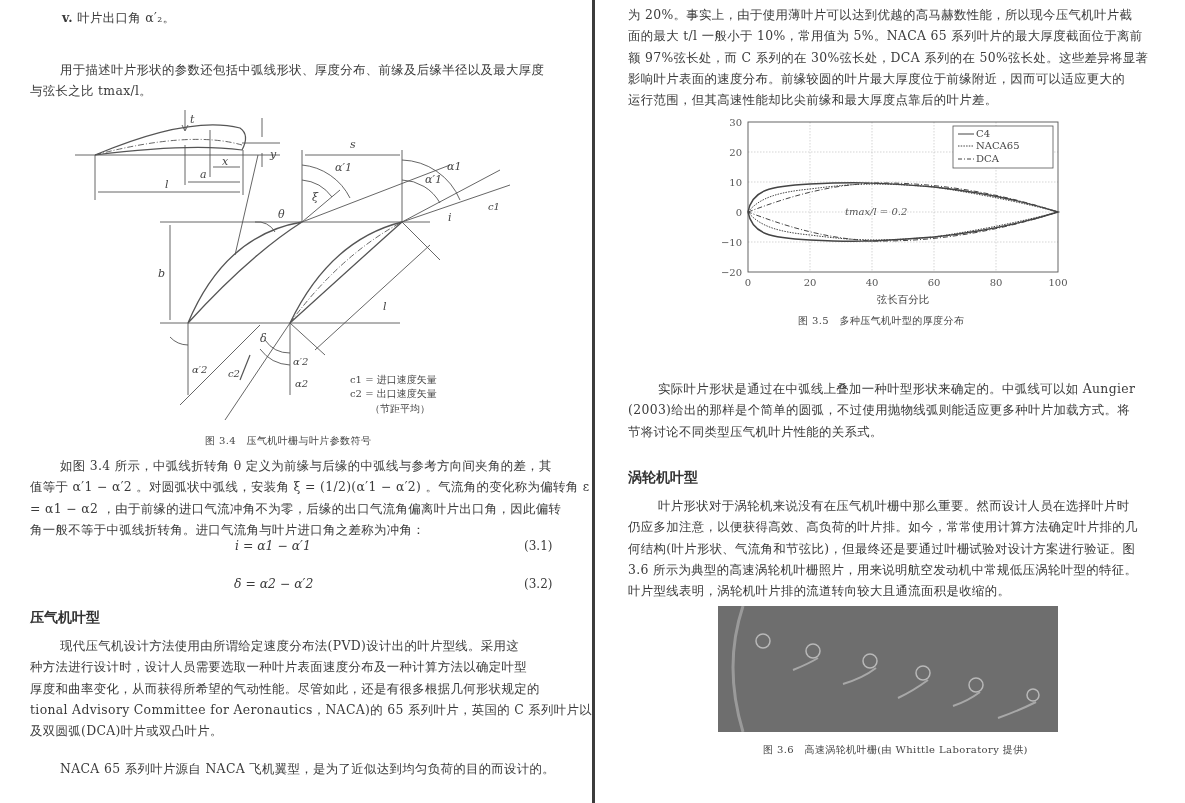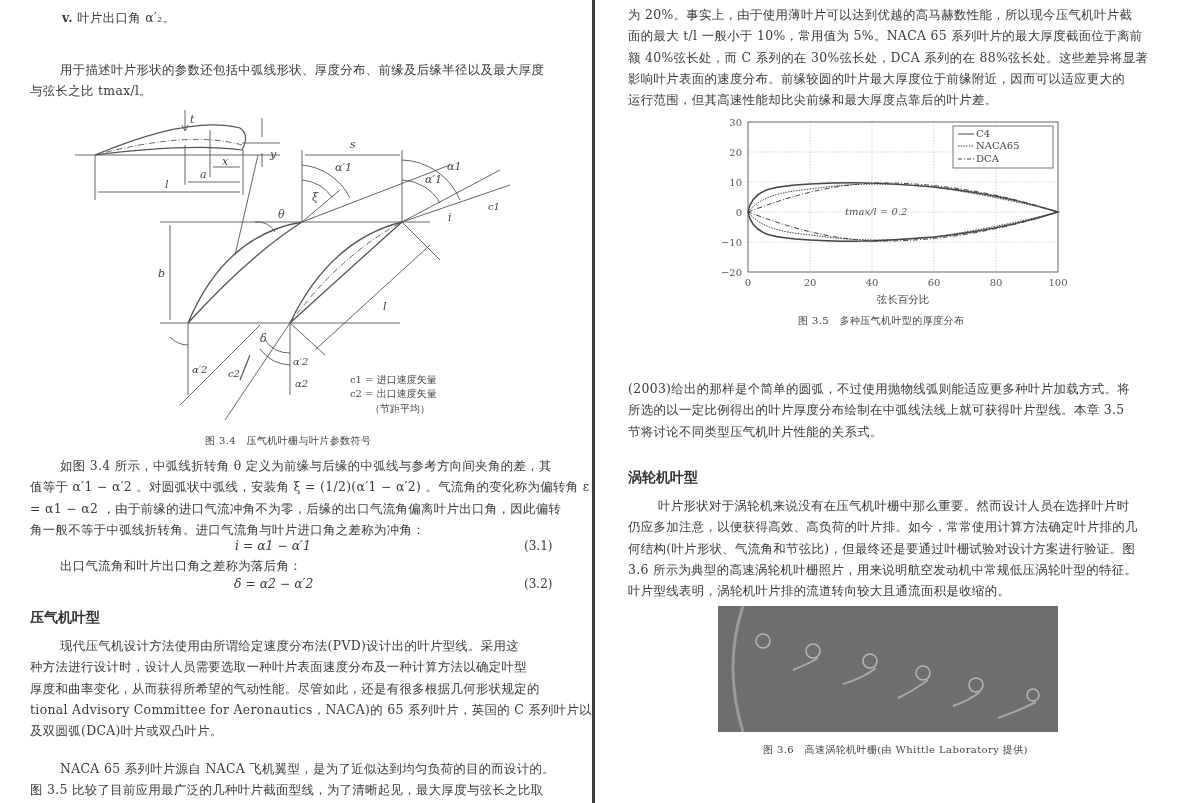--- a/index.html
+++ b/index.html
@@ -112,51 +112,47 @@
   <div class="p" style="left:30px;top:455px;width:530px;">
     <span class="ln" style="padding-left:30px">如图 3.4 所示，中弧线折转角 θ 定义为前缘与后缘的中弧线与参考方向间夹角的差，其</span>
     <span class="ln">值等于 α′1 − α′2 。对圆弧状中弧线，安装角 ξ = (1/2)(α′1 − α′2) 。气流角的变化称为偏转角 ε</span>
     <span class="ln">= α1 − α2 ，由于前缘的进口气流冲角不为零，后缘的出口气流角偏离叶片出口角，因此偏转</span>
     <span class="ln">角一般不等于中弧线折转角。进口气流角与叶片进口角之差称为冲角：</span>
   </div>
 
   <div class="eq" style="left:235px;top:538px;">i = α1 − α′1</div>
   <div class="eqn" style="left:524px;top:539px;">(3.1)</div>
 
-  <div class="p" style="left:60px;top:555px;width:500px;">
-    <span class="ln">出口气流角和叶片出口角之差称为落后角：</span>
-  </div>
 
   <div class="eq" style="left:234px;top:576px;">δ = α2 − α′2</div>
   <div class="eqn" style="left:524px;top:577px;">(3.2)</div>
 
   <div class="h" style="left:30px;top:609px;">压气机叶型</div>
 
   <div class="p" style="left:30px;top:635px;width:530px;">
     <span class="ln" style="padding-left:30px">现代压气机设计方法使用由所谓给定速度分布法(PVD)设计出的叶片型线。采用这</span>
     <span class="ln">种方法进行设计时，设计人员需要选取一种叶片表面速度分布及一种计算方法以确定叶型</span>
     <span class="ln">厚度和曲率变化，从而获得所希望的气动性能。尽管如此，还是有很多根据几何形状规定的</span>
     <span class="ln">tional Advisory Committee for Aeronautics，NACA)的 65 系列叶片，英国的 C 系列叶片以</span>
     <span class="ln">及双圆弧(DCA)叶片或双凸叶片。</span>
   </div>
 
   <div class="p" style="left:30px;top:758px;width:530px;">
     <span class="ln" style="padding-left:30px">NACA 65 系列叶片源自 NACA 飞机翼型，是为了近似达到均匀负荷的目的而设计的。</span>
-    <span class="ln">图 3.5 比较了目前应用最广泛的几种叶片截面型线，为了清晰起见，最大厚度与弦长之比取</span>
   </div>
 </div>
 
 <div class="divider"></div>
 
 <div id="right" class="page">
 
   <div class="p" style="left:30px;top:4px;width:530px;">
     <span class="ln">为 20%。事实上，由于使用薄叶片可以达到优越的高马赫数性能，所以现今压气机叶片截</span>
     <span class="ln">面的最大 t/l 一般小于 10%，常用值为 5%。NACA 65 系列叶片的最大厚度截面位于离前</span>
-    <span class="ln">额 40%弦长处，而 C 系列的在 30%弦长处，DCA 系列的在 88%弦长处。这些差异将显著</span>
+    <span class="ln">额 97%弦长处，而 C 系列的在 30%弦长处，DCA 系列的在 50%弦长处。这些差异将显著</span>
     <span class="ln">影响叶片表面的速度分布。前缘较圆的叶片最大厚度位于前缘附近，因而可以适应更大的</span>
     <span class="ln">运行范围，但其高速性能却比尖前缘和最大厚度点靠后的叶片差。</span>
   </div>
 
   <svg style="position:absolute;left:122px;top:112px;" width="360" height="210" viewBox="0 0 360 210">
     <g stroke="#bbb" stroke-width="0.6" stroke-dasharray="1.5 1.5">
       <line x1="28" y1="40" x2="338" y2="40"></line>
       <line x1="28" y1="70" x2="338" y2="70"></line>
       <line x1="28" y1="100" x2="338" y2="100"></line>
       <line x1="28" y1="130" x2="338" y2="130"></line>
@@ -200,22 +196,22 @@
       <text x="256" y="50">DCA</text>
     </g>
     <text x="125" y="103" font-size="10" font-style="italic" fill="#555">tmax/l = 0.2</text>
     <text x="183" y="191" font-size="10.5" fill="#444" text-anchor="middle">弦长百分比</text>
   </svg>
 
   <div class="cap" style="left:200px;top:314px;">图 3.5　多种压气机叶型的厚度分布</div>
 
 
   <div class="p" style="left:30px;top:378px;width:535px;">
+    <span class="ln" style="padding-left:30px">实际叶片形状是通过在中弧线上叠加一种叶型形状来确定的。中弧线可以如 Aungier</span>
     <span class="ln">(2003)给出的那样是个简单的圆弧，不过使用抛物线弧则能适应更多种叶片加载方式。将</span>
-    <span class="ln">所选的以一定比例得出的叶片厚度分布绘制在中弧线法线上就可获得叶片型线。本章 3.5</span>
     <span class="ln">节将讨论不同类型压气机叶片性能的关系式。</span>
   </div>
 
   <div class="h" style="left:30px;top:469px;">涡轮机叶型</div>
 
   <div class="p" style="left:30px;top:495px;width:535px;">
     <span class="ln" style="padding-left:30px">叶片形状对于涡轮机来说没有在压气机叶栅中那么重要。然而设计人员在选择叶片时</span>
     <span class="ln">仍应多加注意，以便获得高效、高负荷的叶片排。如今，常常使用计算方法确定叶片排的几</span>
     <span class="ln">何结构(叶片形状、气流角和节弦比)，但最终还是要通过叶栅试验对设计方案进行验证。图</span>
     <span class="ln">3.6 所示为典型的高速涡轮机叶栅照片，用来说明航空发动机中常规低压涡轮叶型的特征。</span>

